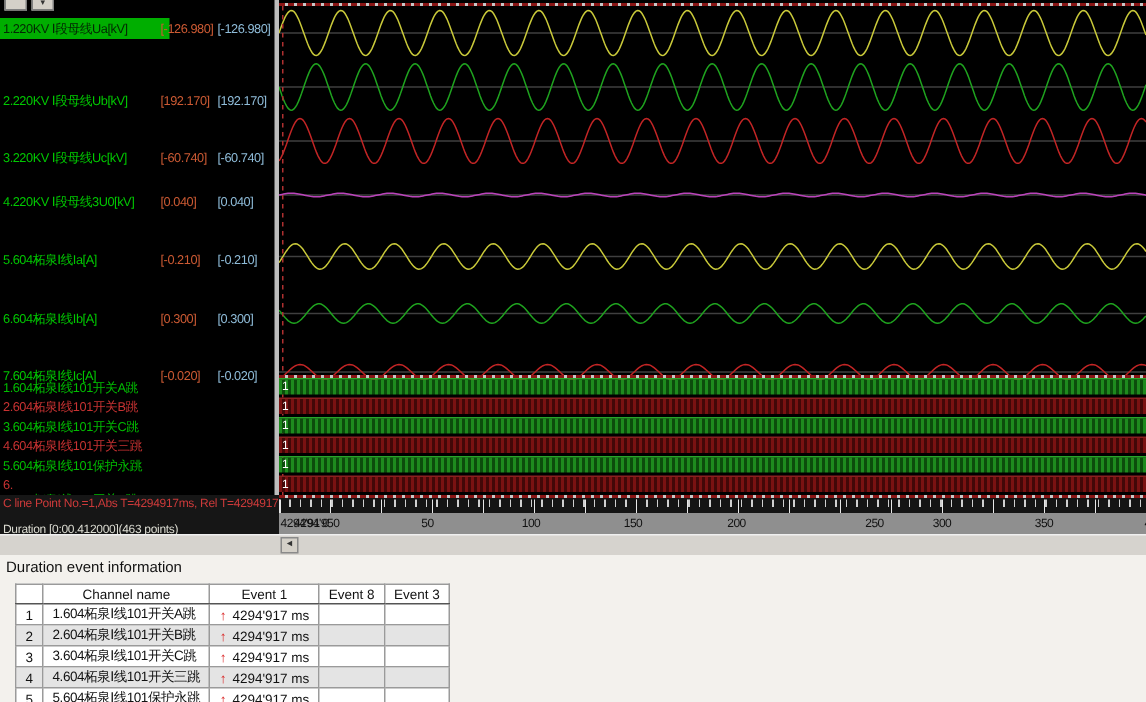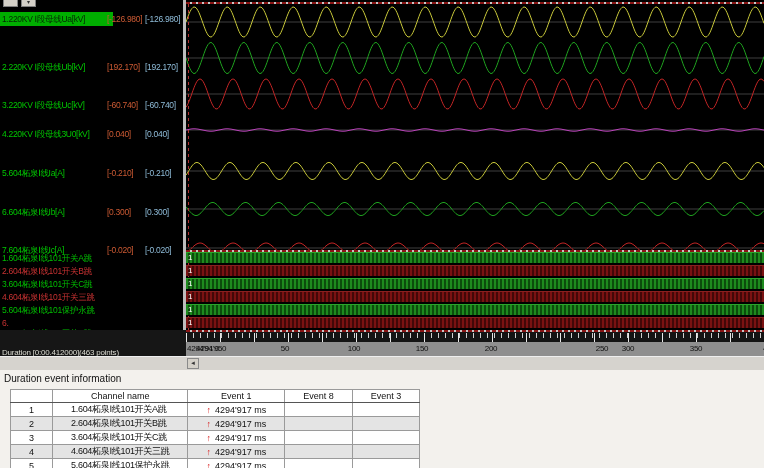--- a/index.html
+++ b/index.html
@@ -61,21 +61,21 @@
   
   .chrome-band{position:absolute; left:0; top:356px; width:764px; height:14px; background:#d6d3ce; border-top:1px solid #efefef; box-sizing:border-box;}
   .scroll-left{position:absolute; left:187px; top:358px; width:12px; height:11px; background:#d4d0c8;
     border:1px solid #8a8a8a; box-sizing:border-box; font-size:6px; line-height:9px; text-align:center; color:#333;}
 
   
   .bottom{position:absolute; left:0; top:370px; width:764px; height:98px; background:#f3f1ed;}
   .ev-title{position:absolute; left:4px; top:3px; font-size:10px; color:#111;}
   .ev-table-wrap{position:absolute; left:10px; top:19px;}
   table.ev{border-collapse:collapse; table-layout:fixed; background:#fff; font-size:9px; color:#111;}
-  table.ev td,table.ev th{border:1px solid #9a9a9a; padding:0 18px; height:12px; overflow:hidden; white-space:nowrap; font-weight:normal;}
+  table.ev td,table.ev th{border:1px solid #9a9a9a; padding:0 6px; height:12px; overflow:hidden; white-space:nowrap; font-weight:normal;}
   table.ev thead th{text-align:center; background:#fff; border-bottom:1px solid #555;}
   table.ev{border:1px solid #555;}
   table.ev tbody tr:nth-child(even){background:#e4e4e4;}
   td.num{text-align:center;}
   td.name{letter-spacing:-0.3px;}
   .arrow{color:#d81f1f; font-weight:bold; margin-right:4px;}
 </style>
 </head>
 <body>
 
@@ -190,27 +190,28 @@
     <div class="dashline redline abs" style="width:578px;"></div>
   </div>
   <div class="ruler-labels" id="rulerLabels">
       <span class="rl" style="left: 1px;">4294'91</span>
       <span class="rl" style="left: 10px;">4294'950</span>
       <span class="rl c" style="left: 31px;">0</span>
       <span class="rl c" style="left: 99px;">50</span>
       <span class="rl c" style="left: 168px;">100</span>
       <span class="rl c" style="left: 236px;">150</span>
       <span class="rl c" style="left: 305px;">200</span>
-      <span class="rl c" style="left: 392px; padding-left: 48px;">250</span>
+      <span class="rl c" style="left: 373px; padding-left: 48px;">250</span>
       <span class="rl c" style="left: 442px;">300</span>
       <span class="rl c" style="left: 510px;">350</span>
       <span class="rl c" style="left: 579px;">4</span>
     </div>
 
   <div class="status-panel">
+    <div class="row st-c">C line  Point No.=1,Abs T=4294917ms,  Rel T=4294917</div>
     <div class="row st-d">Duration [0:00.412000](463 points)</div>
   </div>
 
   <div class="chrome-band"></div>
   <div class="scroll-left">◄</div>
 
   <div class="bottom">
     <div class="ev-title">Duration event information</div>
     <div class="ev-table-wrap">
       <table class="ev" id="evTable">

